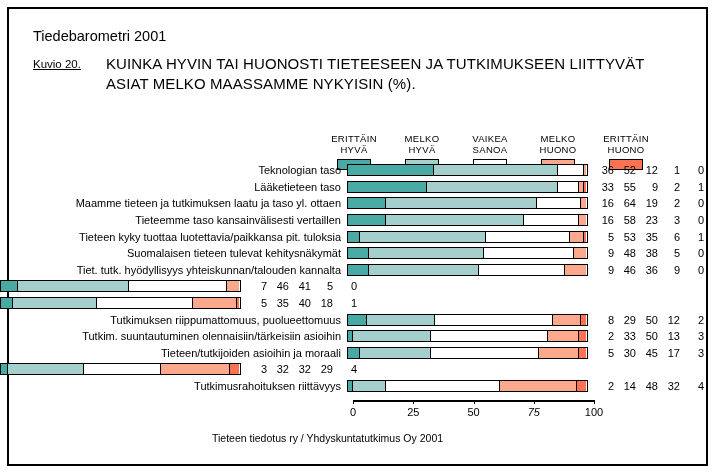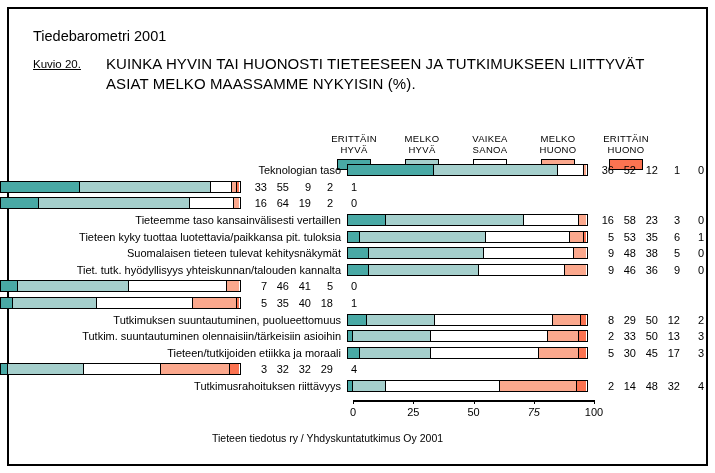--- a/index.html
+++ b/index.html
@@ -246,36 +246,38 @@
         </div>
         <div class="row-values">
           <div class="val">36</div>
           <div class="val">52</div>
           <div class="val">12</div>
           <div class="val">1</div>
           <div class="val v4">0</div>
         </div>
       </div>
       <div class="row">
+        <div class="row-label">Lääketieteen taso</div>
         <div class="bar-wrap">
           <div class="seg" style="background: rgb(73, 169, 165); width: 78.606px;"></div>
           <div class="seg" style="background: rgb(165, 207, 204); width: 131.01px;"></div>
           <div class="seg" style="background: rgb(255, 255, 255); width: 21.438px;"></div>
           <div class="seg" style="background: rgb(251, 168, 141); width: 4.764px;"></div>
           <div class="seg" style="background: rgb(251, 115, 81); width: 2.382px;"></div>
         </div>
         <div class="row-values">
           <div class="val">33</div>
           <div class="val">55</div>
           <div class="val">9</div>
           <div class="val">2</div>
           <div class="val v4">1</div>
         </div>
       </div>
       <div class="row">
+        <div class="row-label">Maamme tieteen ja tutkimuksen laatu ja taso yl. ottaen</div>
         <div class="bar-wrap">
           <div class="seg" style="background: rgb(73, 169, 165); width: 37.7347px;"></div>
           <div class="seg" style="background: rgb(165, 207, 204); width: 150.939px;"></div>
           <div class="seg" style="background: rgb(255, 255, 255); width: 44.8099px;"></div>
           <div class="seg" style="background: rgb(251, 168, 141); width: 4.71683px;"></div>
         </div>
         <div class="row-values">
           <div class="val">16</div>
           <div class="val">64</div>
           <div class="val">19</div>
@@ -373,21 +375,21 @@
         </div>
         <div class="row-values">
           <div class="val">5</div>
           <div class="val">35</div>
           <div class="val">40</div>
           <div class="val">18</div>
           <div class="val v4">1</div>
         </div>
       </div>
       <div class="row">
-        <div class="row-label">Tutkimuksen suuntautuminen, puolueettomuus</div>
+        <div class="row-label">Tutkimuksen riippumattomuus, puolueettomuus</div>
         <div class="bar-wrap">
           <div class="seg" style="background: rgb(73, 169, 165); width: 18.8673px;"></div>
           <div class="seg" style="background: rgb(165, 207, 204); width: 68.3941px;"></div>
           <div class="seg" style="background: rgb(255, 255, 255); width: 117.921px;"></div>
           <div class="seg" style="background: rgb(251, 168, 141); width: 28.301px;"></div>
           <div class="seg" style="background: rgb(251, 115, 81); width: 4.71683px;"></div>
         </div>
         <div class="row-values">
           <div class="val">8</div>
           <div class="val">29</div>
@@ -407,21 +409,21 @@
         </div>
         <div class="row-values">
           <div class="val">2</div>
           <div class="val">33</div>
           <div class="val">50</div>
           <div class="val">13</div>
           <div class="val v4">3</div>
         </div>
       </div>
       <div class="row">
-        <div class="row-label">Tieteen/tutkijoiden etiikka ja moraali</div>
+        <div class="row-label">Tieteen/tutkijoiden asioihin ja moraali</div>
         <div class="bar-wrap">
           <div class="seg" style="background: rgb(73, 169, 165); width: 11.91px;"></div>
           <div class="seg" style="background: rgb(165, 207, 204); width: 71.46px;"></div>
           <div class="seg" style="background: rgb(255, 255, 255); width: 107.19px;"></div>
           <div class="seg" style="background: rgb(251, 168, 141); width: 40.494px;"></div>
           <div class="seg" style="background: rgb(251, 115, 81); width: 7.146px;"></div>
         </div>
         <div class="row-values">
           <div class="val">5</div>
           <div class="val">30</div>

